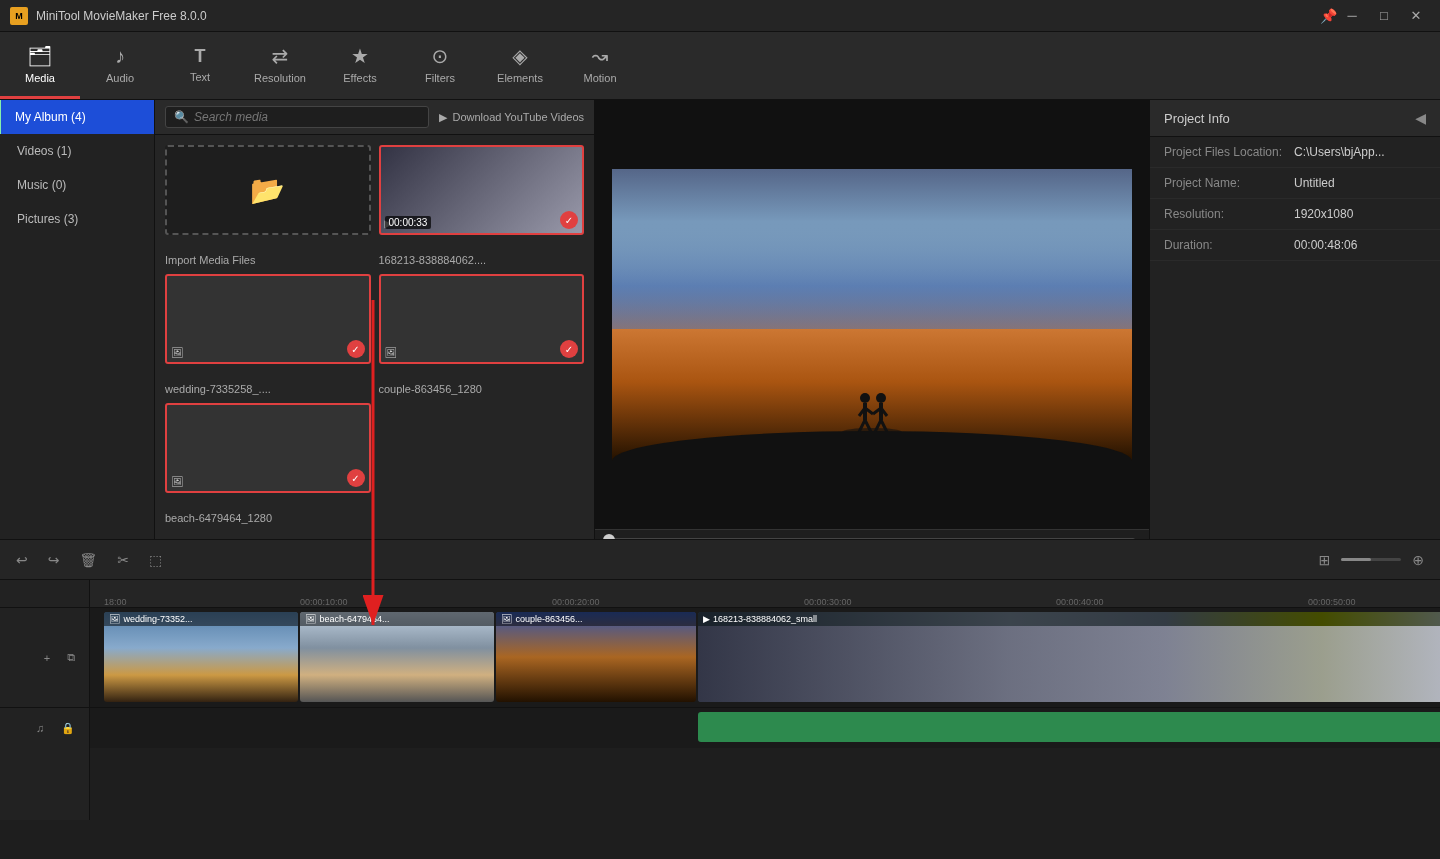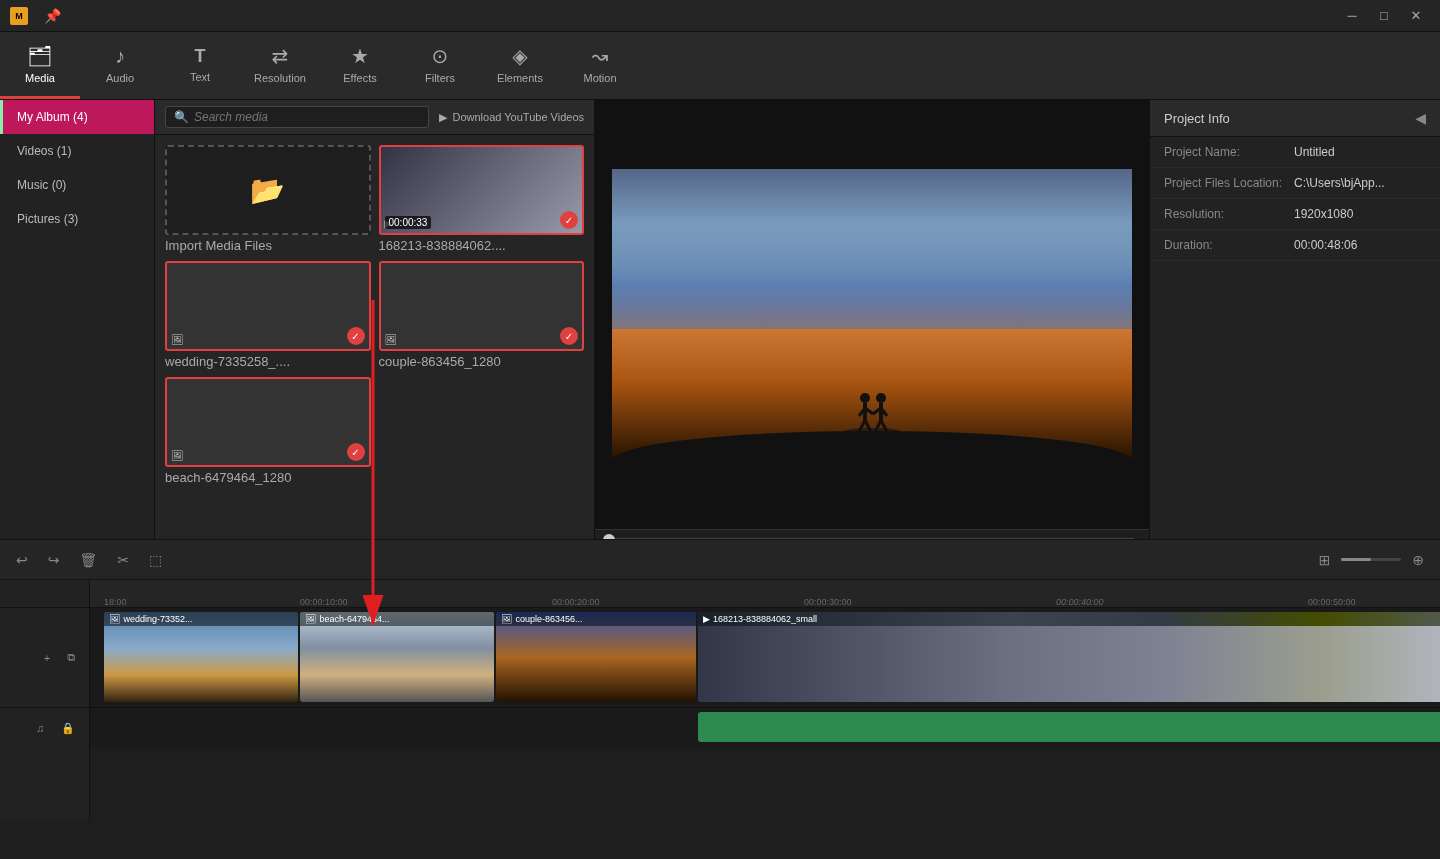--- a/index.html
+++ b/index.html
@@ -53,21 +53,21 @@
       display: flex;
       flex-direction: column;
     }
     .album-item {
       padding: 10px 14px;
       cursor: pointer;
       color: #bbb;
       font-size: 12px;
       border-left: 3px solid transparent;
     }
-    .album-item.active { border-left: 3px solid #86efac; color: #fff; background: #be185d; }
+    .album-item.active { border-left: 1px solid #86efac; color: #fff; background: #1d4ed8; }
 
     
     #media-panel {
       width: 440px;
       background: #252525;
       border-right: 1px solid #111;
       flex-shrink: 0;
       display: flex;
       flex-direction: column;
     }
@@ -149,23 +149,23 @@
       bottom: 4px;
       left: 4px;
       background: rgba(0,0,0,0.7);
       color: #fff;
       font-size: 10px;
       padding: 1px 4px;
       border-radius: 2px;
       text-align: center;
     }
     .media-thumb .thumb-label {
-      font-size: 13px;
+      font-size: 11px;
       color: #aaa;
-      margin-top: 3px;
+      margin-top: 19px;
       overflow: hidden;
       text-overflow: ellipsis;
       white-space: nowrap;
     }
     .import-thumb .thumb-img {
       border: 2px dashed #555;
       background: #1e1e1e;
     }
     .import-thumb .thumb-img .import-icon { font-size: 24px; color: #777; }
     .thumb-wedding { background: linear-gradient(135deg, #5580aa 0%, #88aacc 40%, #cc9944 70%, #332211 100%); }
@@ -426,20 +426,21 @@
     ::-webkit-scrollbar-track { background: #1a1a1a; }
     ::-webkit-scrollbar-thumb { background: #444; border-radius: 3px; }
   </style>
 </head>
 <body>
 
 <div id="titlebar">
   <div class="app-icon">
     <span style="font-size:9px;font-weight:bold;">M</span>
   </div>
+  <span class="title">MiniTool MovieMaker Free 8.0.0</span>
   <span class="pin-icon">📌</span>
   <div class="win-controls">
     <button class="win-btn">─</button>
     <button class="win-btn">□</button>
     <button class="win-btn close">✕</button>
   </div>
 </div>
 
 <div id="toolbar">
   <div class="toolbar-item active">
@@ -597,26 +598,26 @@
       </div>
     </div>
   </div>
 
   <div id="right-panel">
     <div id="right-panel-header">
       <span>Project Info</span>
       <button class="panel-toggle">◀</button>
     </div>
     <div class="project-info-row">
+      <span class="info-label">Project Files Location:</span>
+      <span class="info-value">C:\Users\bjApp...</span>
+    </div>
+    <div class="project-info-row">
       <span class="info-label">Project Name:</span>
       <span class="info-value">Untitled</span>
-    </div>
-    <div class="project-info-row">
-      <span class="info-label">Project Files Location:</span>
-      <span class="info-value">C:\Users\bjApp...</span>
     </div>
     <div class="project-info-row">
       <span class="info-label">Resolution:</span>
       <span class="info-value">1920x1080</span>
     </div>
     <div class="project-info-row">
       <span class="info-label">Duration:</span>
       <span class="info-value">00:00:48:06</span>
     </div>
   </div>
@@ -654,21 +655,21 @@
       </div>
     </div>
 
     <div id="timeline-content" style="flex:1; overflow-x:auto; position:relative;">
 
       <div id="timeline-ruler" style="width:1400px;">
         <span class="ruler-mark" style="left:14px;">18:00</span>
         <span class="ruler-mark" style="left:210px;">00:00:10:00</span>
         <span class="ruler-mark" style="left:462px;">00:00:20:00</span>
         <span class="ruler-mark" style="left:714px;">00:00:30:00</span>
-        <span class="ruler-mark" style="left:966px;font-style:italic;">00:00:40:00</span>
+        <span class="ruler-mark" style="left:966px;">00:00:40:00</span>
         <span class="ruler-mark" style="left:1218px;">00:00:50:00</span>
       </div>
 
       <div id="video-track-row" style="width:1400px;">
 
         <div class="tl-clip" style="left:14px; width:194px; background:linear-gradient(to bottom, #5580aa 0%, #88aacc 40%, #cc9944 70%, #332211 100%);">
           <div class="tl-clip-header">
             <span>🖼</span>
             <span>wedding-73352...</span>
           </div>

